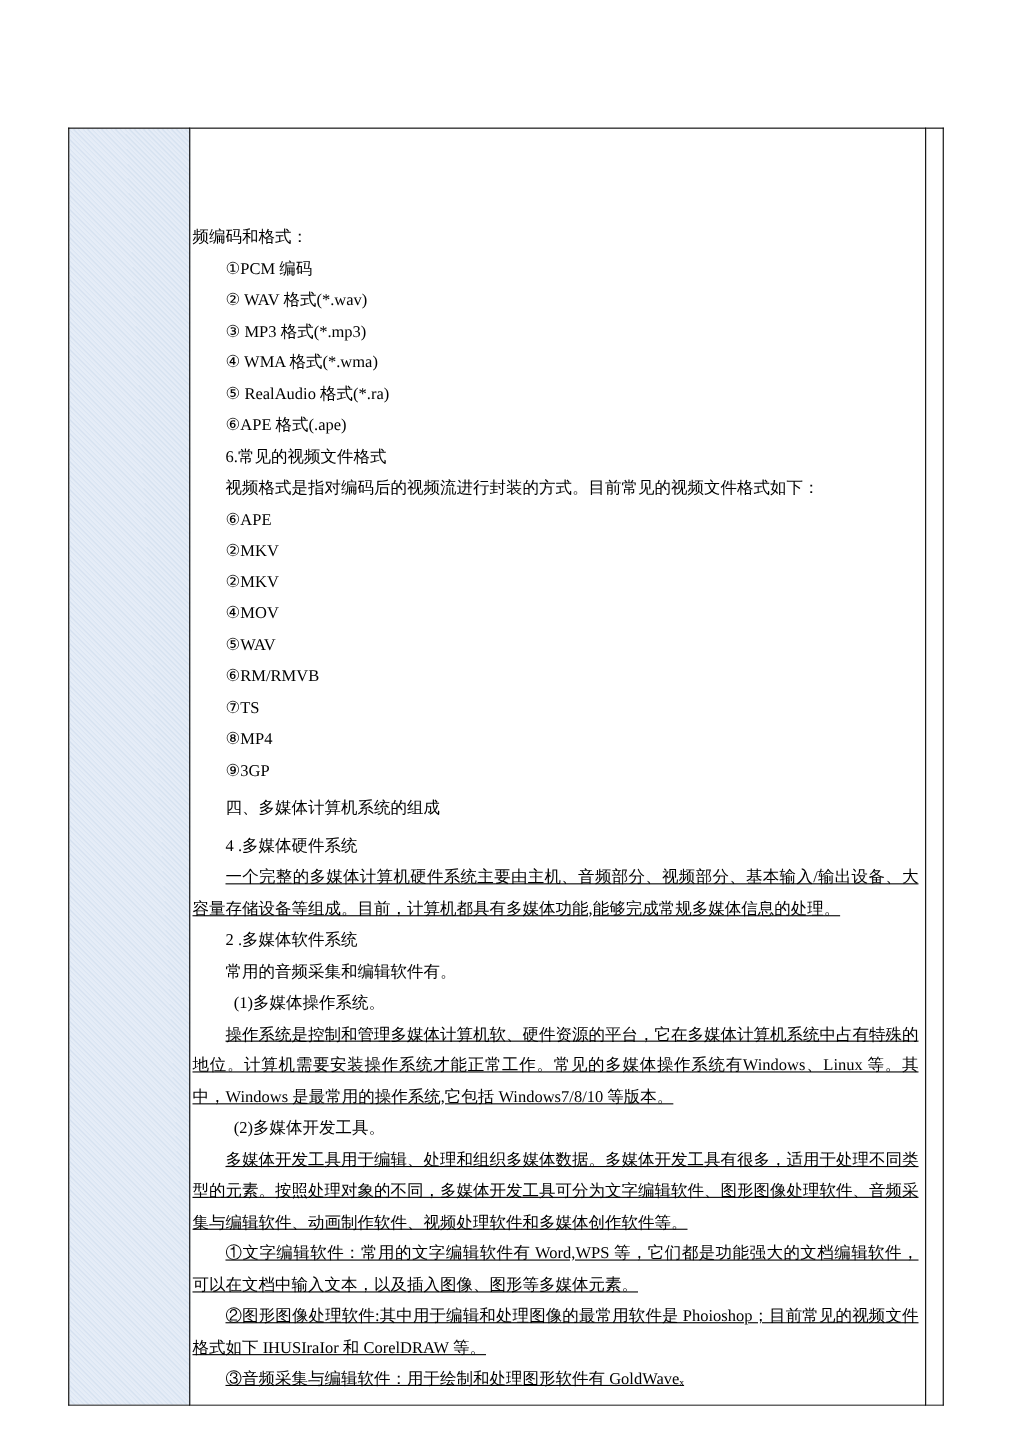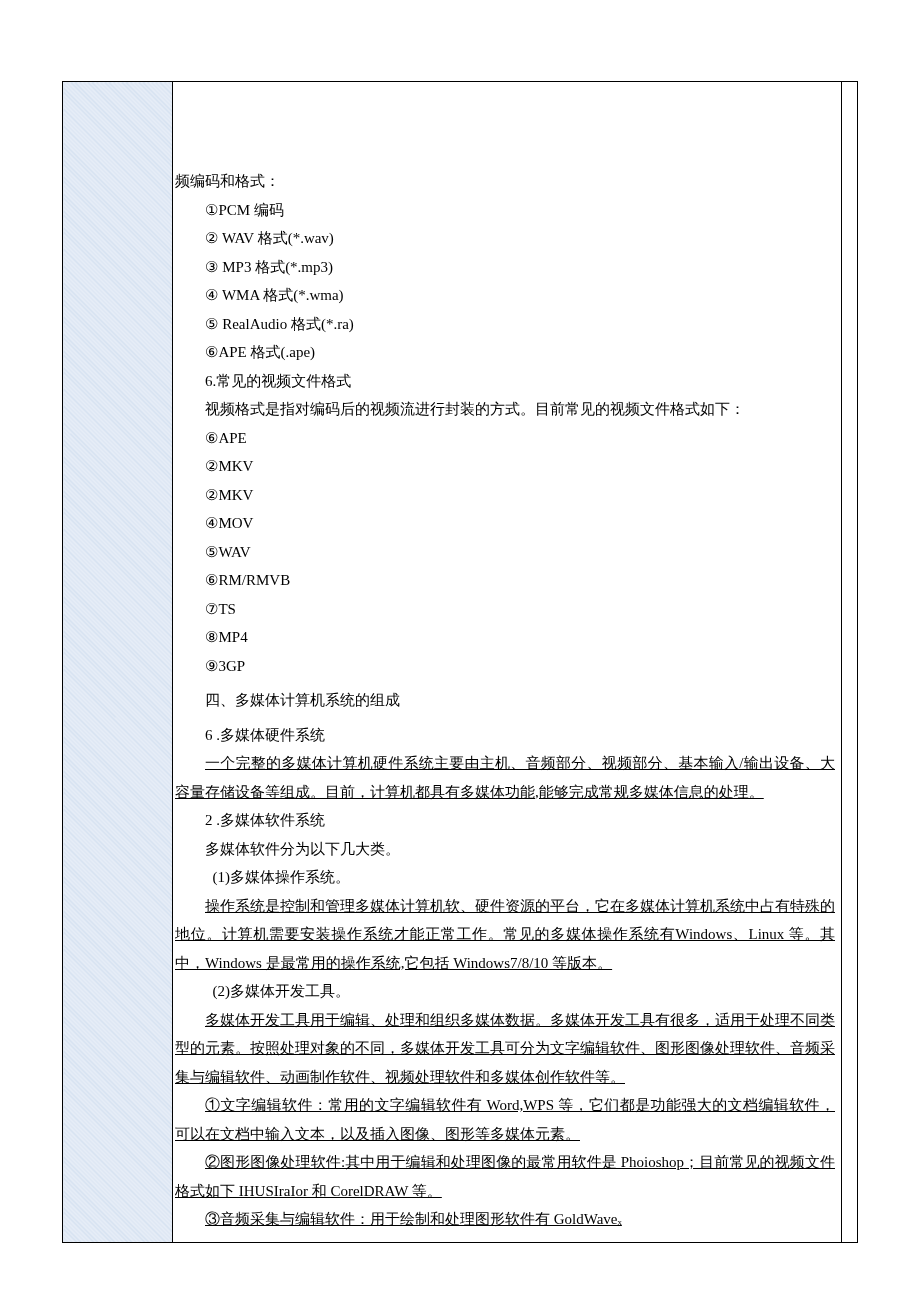--- a/index.html
+++ b/index.html
@@ -6,20 +6,21 @@
     body {
       background: #fff;
       font-family: "SimSun", "宋体", serif;
       font-size: 15px;
       line-height: 1.9;
       color: #000;
       width: 920px;
     }
     .page {
       padding: 81px 62px 0 62px;
+      margin-top: 35px;
     }
     table.layout {
       border-collapse: collapse;
       width: 100%;
     }
     table.layout td {
       border: 1px solid #000;
       vertical-align: top;
     }
     td.sidebar {
@@ -74,25 +75,25 @@
           <p class="i1">⑤WAV</p>
           <p class="i1">⑥RM/RMVB</p>
           <p class="i1">⑦TS</p>
           <p class="i1">⑧MP4</p>
           <p class="i1">⑨3GP</p>
 
           <div class="gap"></div>
           <p class="i1">四、多媒体计算机系统的组成</p>
           <div class="gap"></div>
 
-          <p class="i1">6 .多媒体硬件系统</p>
+          <p class="i1">4 .多媒体硬件系统</p>
           <p class="para">一个完整的多媒体计算机硬件系统主要由主机、音频部分、视频部分、基本输入/输出设备、大容量存储设备等组成。目前，计算机都具有多媒体功能,能够完成常规多媒体信息的处理。</p>
 
           <p class="i1">2 .多媒体软件系统</p>
-          <p class="i1">多媒体软件分为以下几大类。</p>
+          <p class="i1">常用的音频采集和编辑软件有。</p>
 
           <p class="i2">(1)多媒体操作系统。</p>
           <p class="para">操作系统是控制和管理多媒体计算机软、硬件资源的平台，它在多媒体计算机系统中占有特殊的地位。计算机需要安装操作系统才能正常工作。常见的多媒体操作系统有Windows、Linux 等。其中，Windows 是最常用的操作系统,它包括 Windows7/8/10 等版本。</p>
 
           <p class="i2">(2)多媒体开发工具。</p>
           <p class="para">多媒体开发工具用于编辑、处理和组织多媒体数据。多媒体开发工具有很多，适用于处理不同类型的元素。按照处理对象的不同，多媒体开发工具可分为文字编辑软件、图形图像处理软件、音频采集与编辑软件、动画制作软件、视频处理软件和多媒体创作软件等。</p>
 
           <p class="para">①文字编辑软件：常用的文字编辑软件有 Word,WPS 等，它们都是功能强大的文档编辑软件，可以在文档中输入文本，以及插入图像、图形等多媒体元素。</p>
           <p class="para">②图形图像处理软件:其中用于编辑和处理图像的最常用软件是 Phoioshop；目前常见的视频文件格式如下 IHUSIraIor 和 CorelDRAW 等。</p>
           <p class="para">③音频采集与编辑软件：用于绘制和处理图形软件有 GoldWaveₓ</p>

